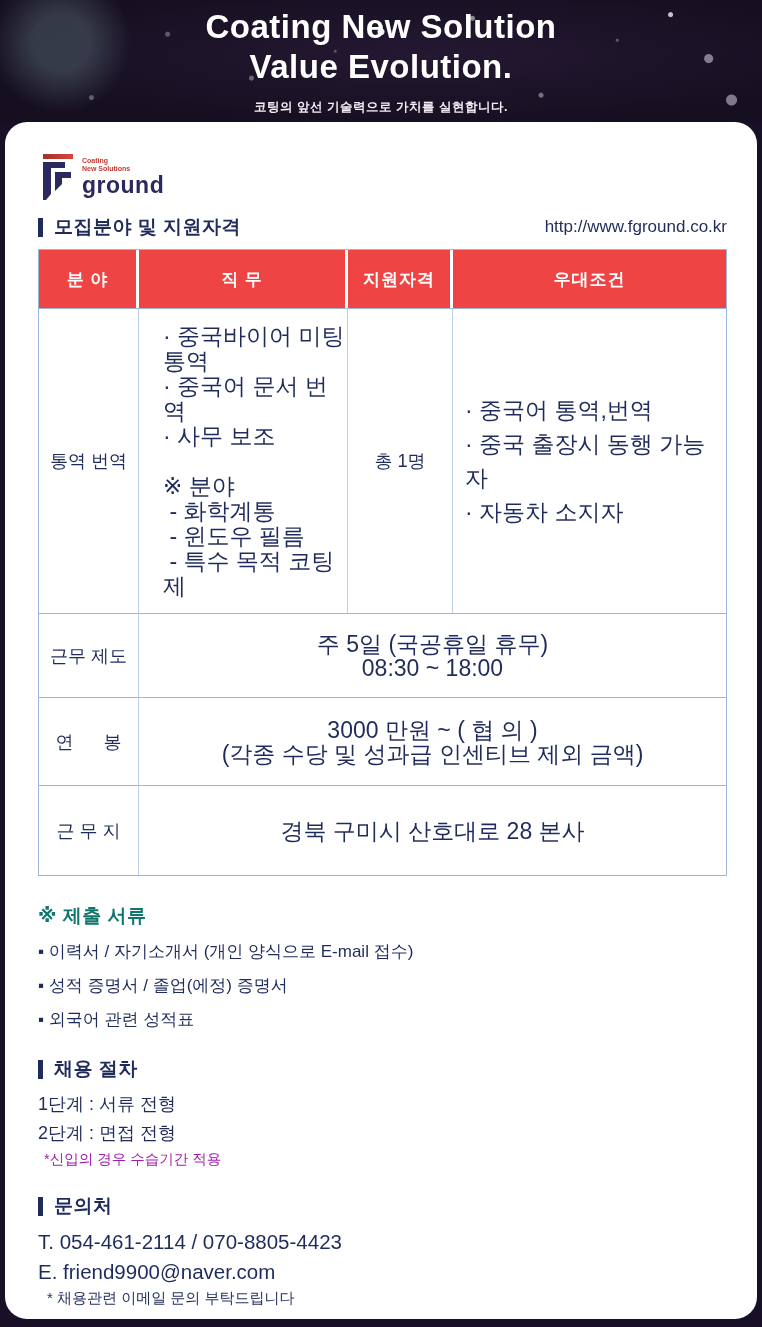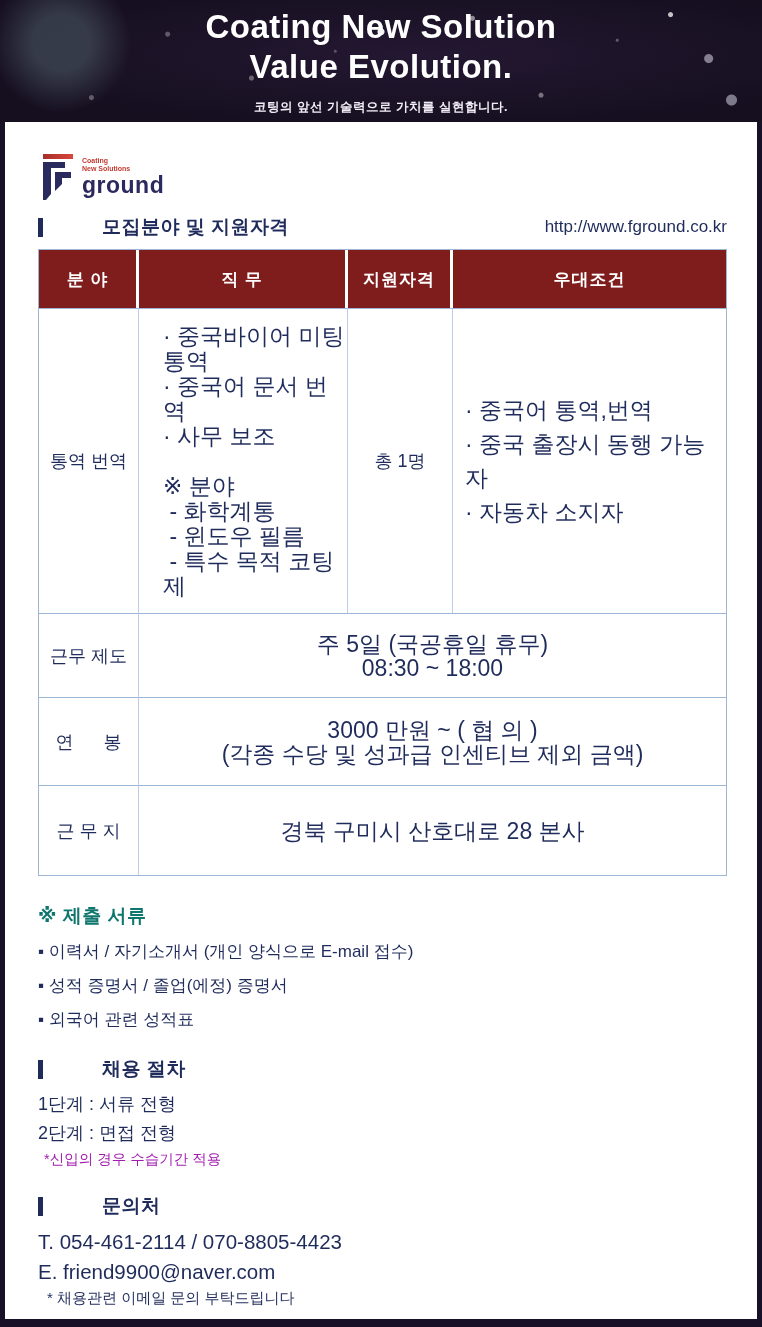--- a/index.html
+++ b/index.html
@@ -32,48 +32,48 @@
       radial-gradient(circle at 55% 88%, rgba(255,255,255,.3) 0 1px, transparent 2px),
       radial-gradient(circle at 8% 35%, rgba(90,110,120,.45) 0 28px, transparent 70px),
       radial-gradient(ellipse at 55% 45%, #241832 0%, #160f20 75%);
   }
   .hero-title { padding-top:7px; font-size:33px; font-weight:bold; line-height:1.22; letter-spacing:.5px; }
   .hero-sub { margin-top:11px; font-size:12.5px; font-weight:bold; letter-spacing:.5px; color:#f2eef6; }
 
   
   .sheet {
     flex:1; margin:0 5px 8px 5px; background:#ffffff;
-    padding:26px 30px 0 33px; position:relative;
+    padding:26px 30px 0 33px; position:relative;border-radius:22px;
   }
 
   
   .logo { display:flex; align-items:flex-start; height:54px; margin-bottom:12px; }
   .logo-mark { flex:none; }
   .logo-right { margin-left:4px; padding-top:9px; }
   .logo-tagline { color:#c23a30; font-size:7px; font-weight:bold; line-height:1.15; white-space:pre-line; }
   .logo-word { color:#2b2a5e; font-size:23px; font-weight:bold; letter-spacing:.5px; line-height:1; margin-top:1px; }
 
   
   .sec-row { display:flex; align-items:center; justify-content:space-between; margin-top:12px; }
-  .sec-head { display:flex; align-items:center;gap:48px; }
+  .sec-head { display:flex; align-items:center; }
   .sec-bar { width:5px; height:19px; background:#1f2b5b; margin-right:11px; }
   .sec-title { font-size:19px; font-weight:bold; color:#1f2b5b; letter-spacing:.5px; }
   .url { font-size:17px; color:#1f2b5b; }
 
   
   .grid {
     margin-top:9px; width:689px;
     display:grid;
     grid-template-columns:100px 209px 105px 1fr;
     grid-template-rows:58px 305px 84px 88px 90px;
     border:1px solid #9db6d5;
     color:#1f2b5b;
   }
   .th {
-    background:#7f1d1d; color:#fff; font-weight:bold; font-size:17px; letter-spacing:1px;
+    background:#ef4444; color:#fff; font-weight:bold; font-size:17px; letter-spacing:1px;
     display:flex; align-items:center; justify-content:center;
     border-right:3px solid #ffffff;
   }
   .th:last-child, .th.last { border-right:none; }
   .cell {
     display:flex; flex-direction:column; justify-content:center;
     border-top:1px solid #9db6d5; border-right:1px solid #bccfe6;
     font-size:23px;
   }
   .cell.no-r { border-right:none; }

